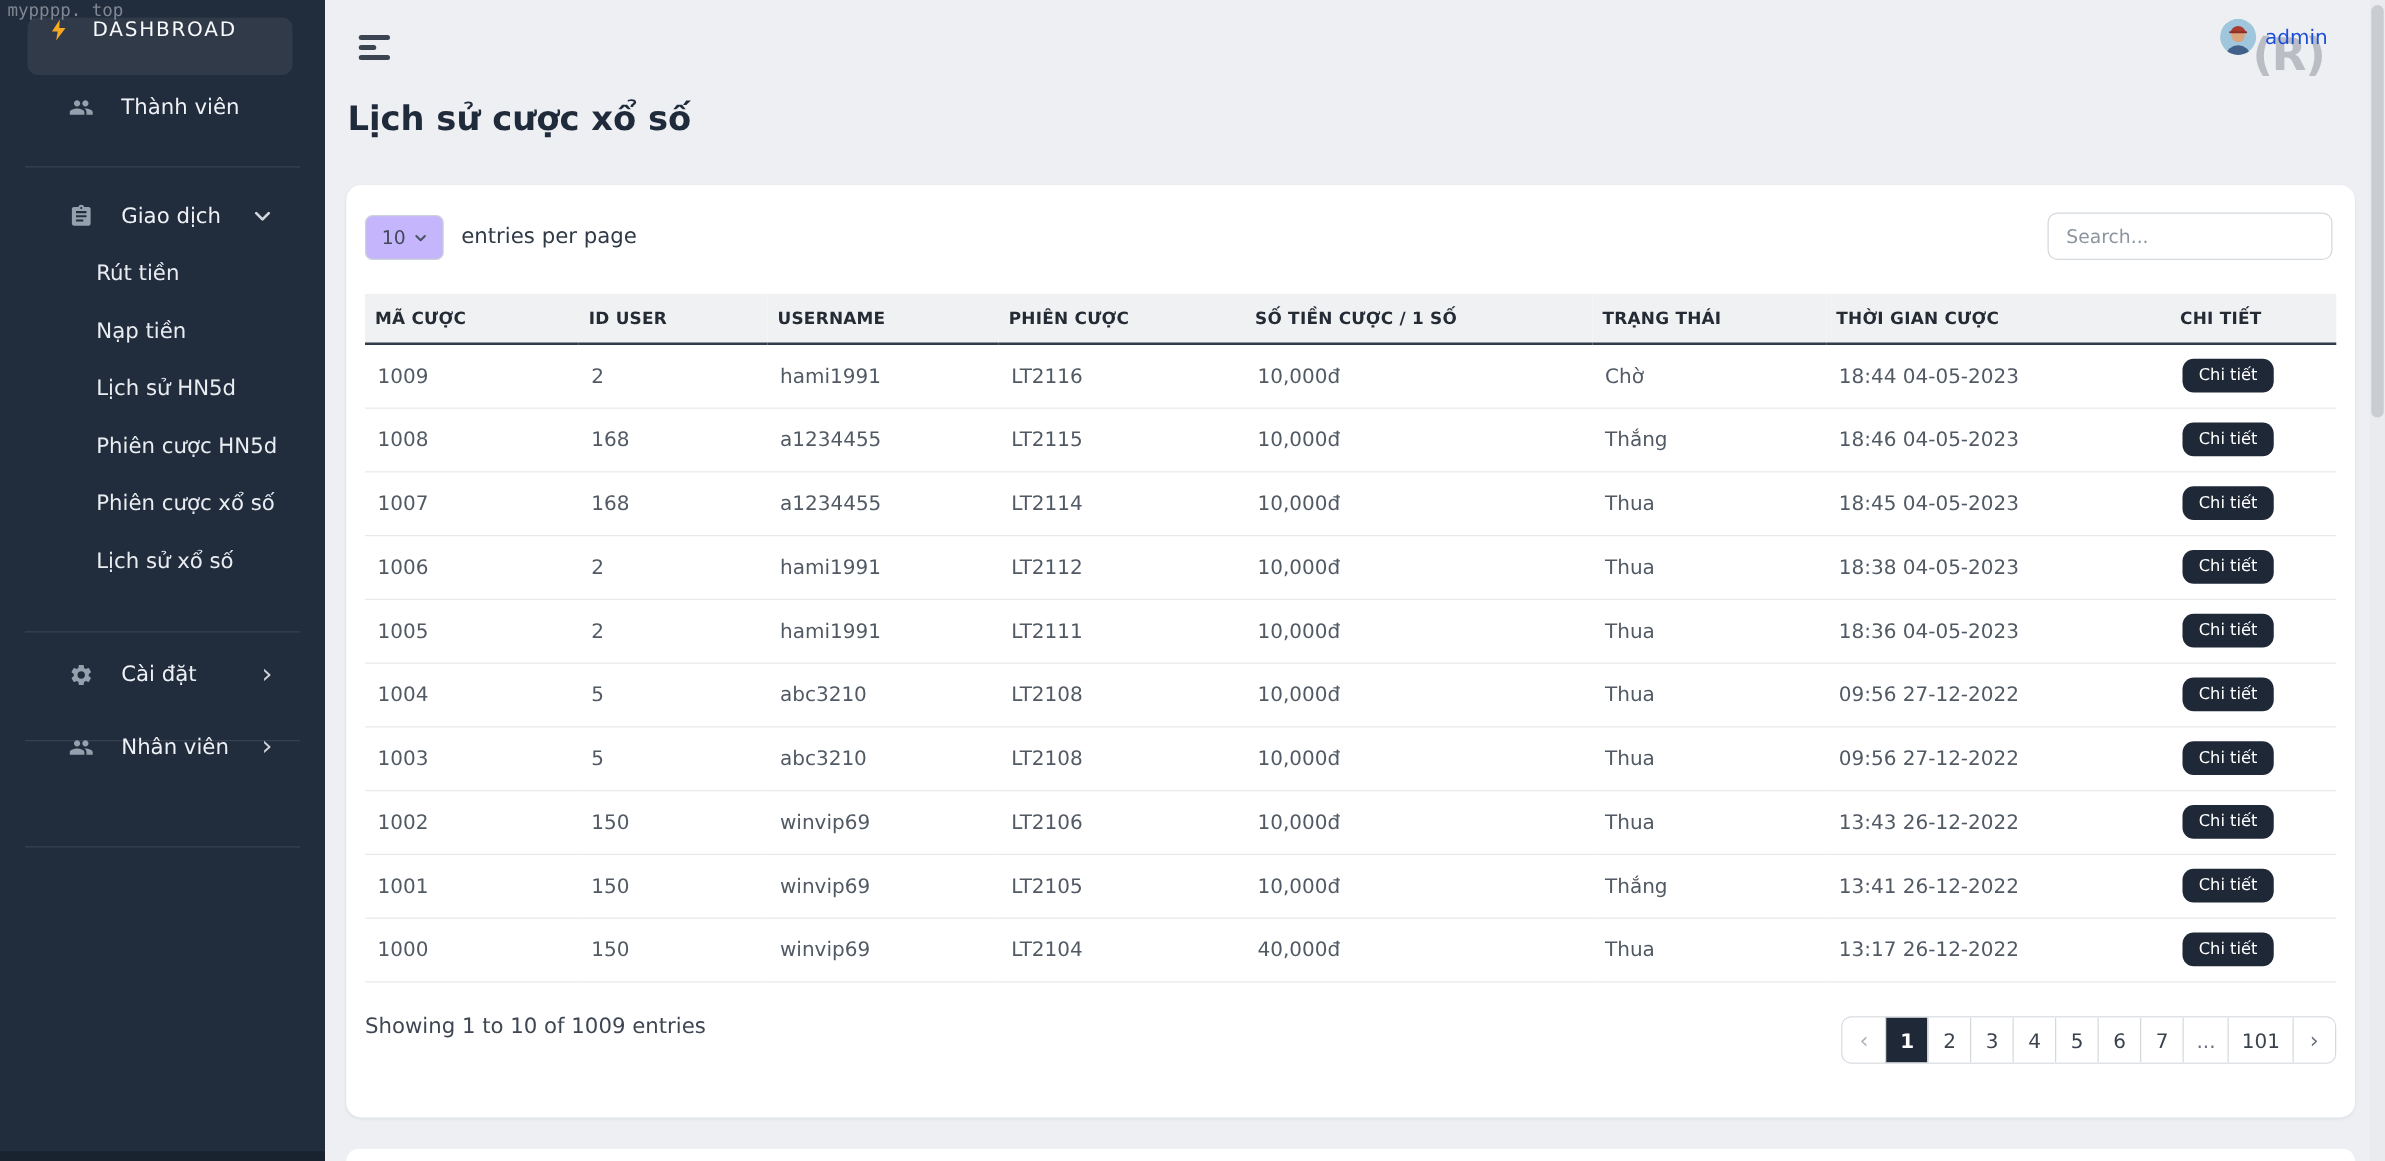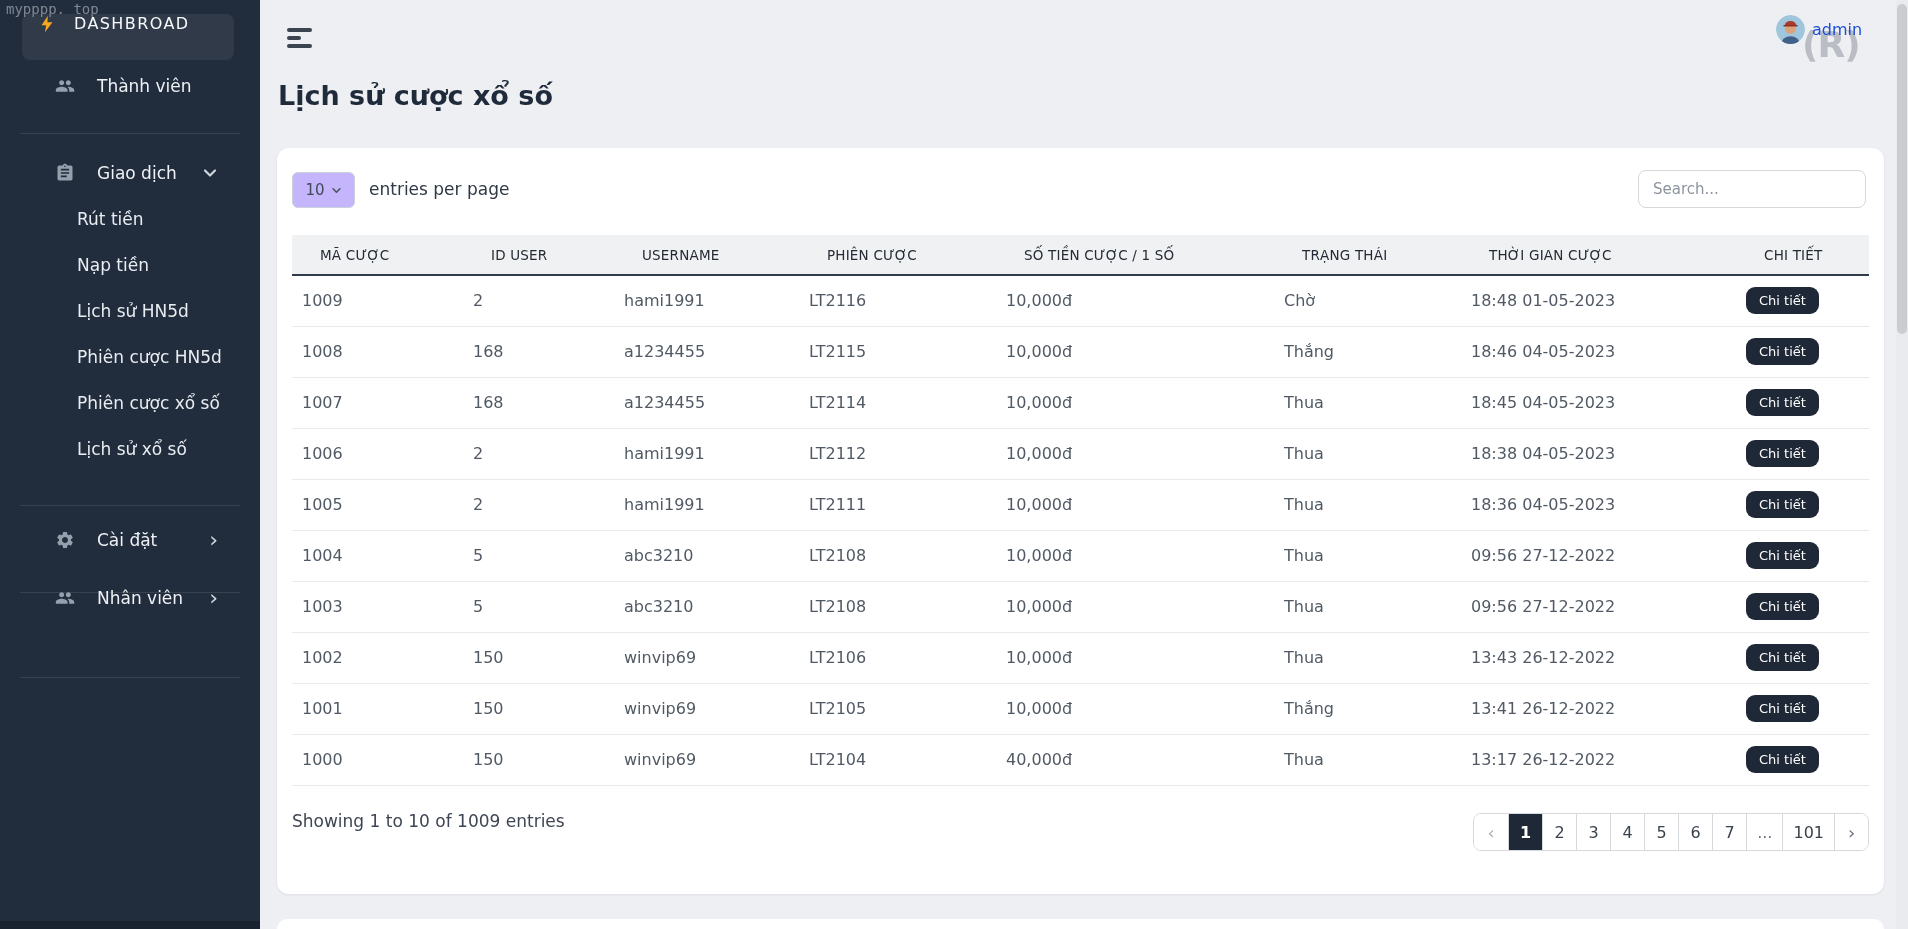--- a/index.html
+++ b/index.html
@@ -98,22 +98,22 @@
     padding:0 14px; font-size:15px; color:#333;
     font-family:"DejaVu Sans","Liberation Sans",sans-serif; outline:none;
   }
   .search-input::placeholder{ color:#8d949e; }
 
   table.grid{
     position:absolute; left:15px; top:87px; width:1577px;
     border-collapse:collapse; table-layout:fixed;
   }
   table.grid th{
-    height:40px; background:#f0f1f2; text-align:left; padding-left:28px;
-    font-size:13.5px; font-weight:400; color:#242b35; letter-spacing:.2px;
+    height:40px; background:#f0f1f2; text-align:left; padding-left:8px;
+    font-size:13.5px; font-weight:700; color:#242b35; letter-spacing:.2px;
     border-bottom:2px solid #323b4a; white-space:nowrap;
   }
   table.grid td{
     height:51px; padding-left:10px; font-size:16px; color:#515a64;
     border-bottom:1px solid #e8e9eb; white-space:nowrap; overflow:hidden;
   }
   .btn-detail{
     background:var(--accent-dark,#1f2837); color:#fff; border:none;
     font-size:13px; font-weight:500; padding:6px 13px; border-radius:9px;
     cursor:pointer; font-family:"DejaVu Sans","Liberation Sans",sans-serif;
@@ -264,21 +264,21 @@
       </tr>
     </thead>
     <tbody id="tbody">
         <tr>
           <td>1009</td>
           <td>2</td>
           <td>hami1991</td>
           <td>LT2116</td>
           <td>10,000đ</td>
           <td>Chờ</td>
-          <td>18:48 01-05-2023</td>
+          <td>18:44 04-05-2023</td>
           <td><button class="btn-detail">Chi tiết</button></td>
         </tr>
         <tr>
           <td>1008</td>
           <td>168</td>
           <td>a1234455</td>
           <td>LT2115</td>
           <td>10,000đ</td>
           <td>Thắng</td>
           <td>18:46 04-05-2023</td>

